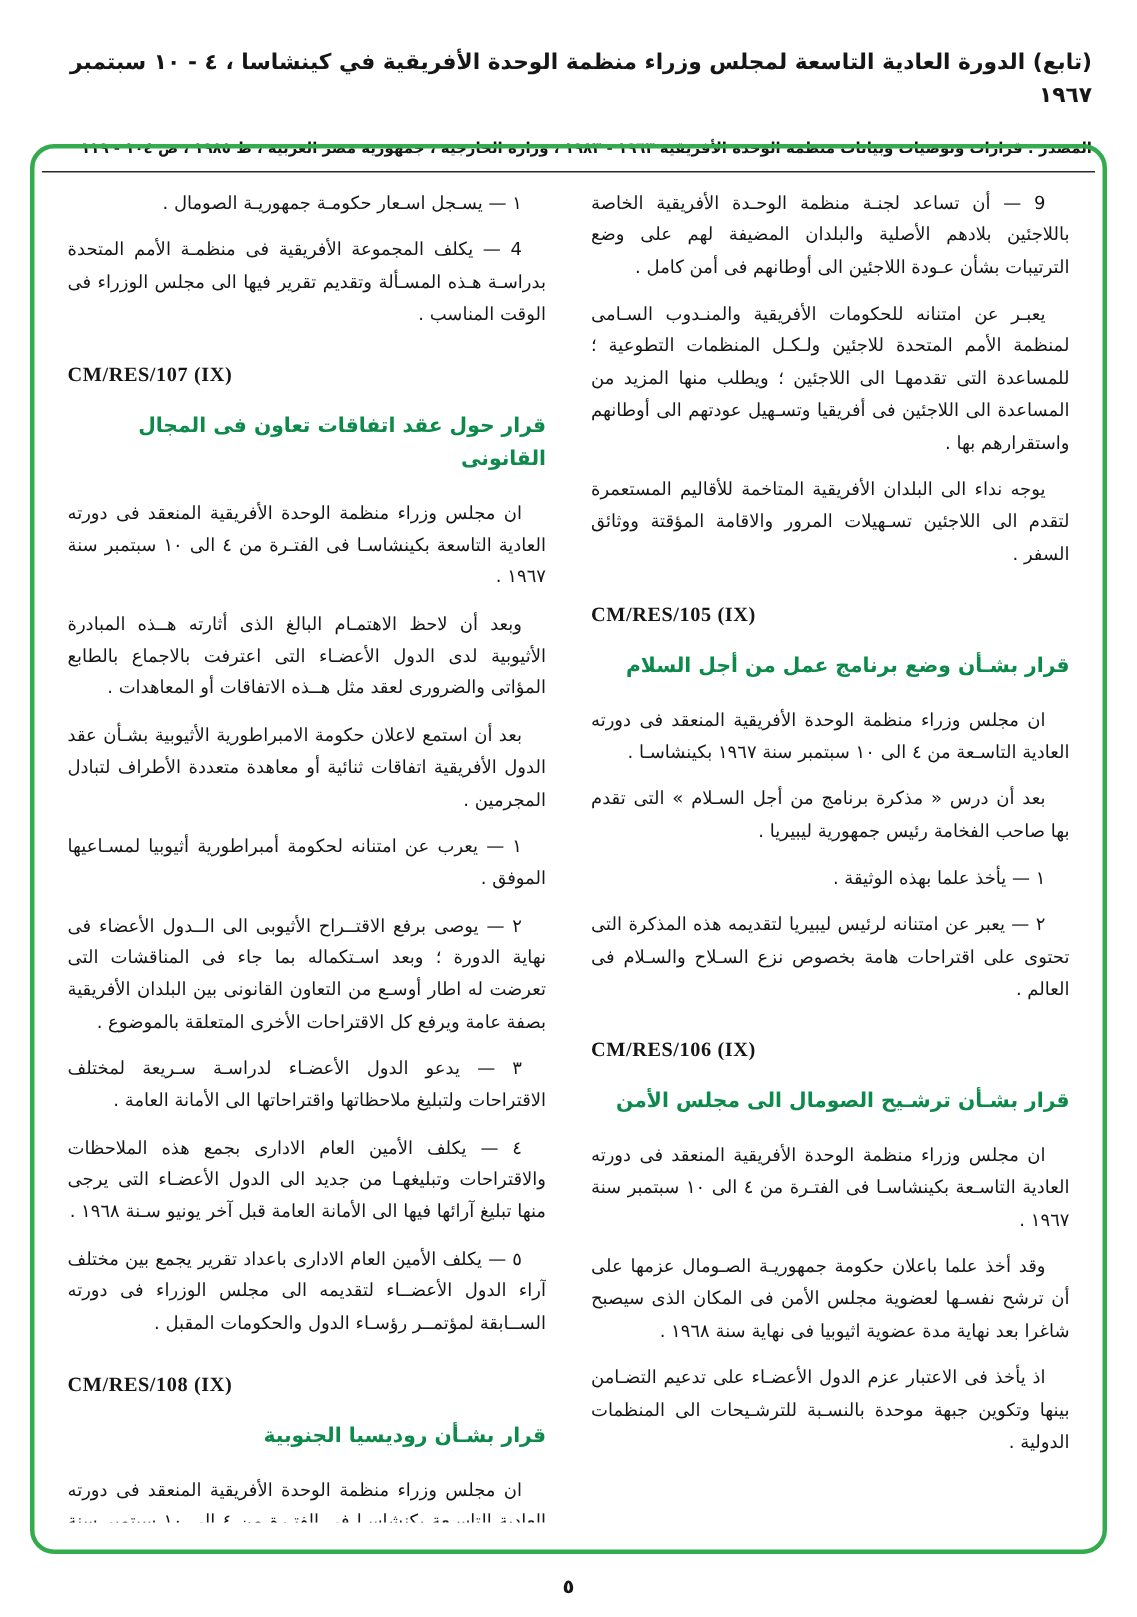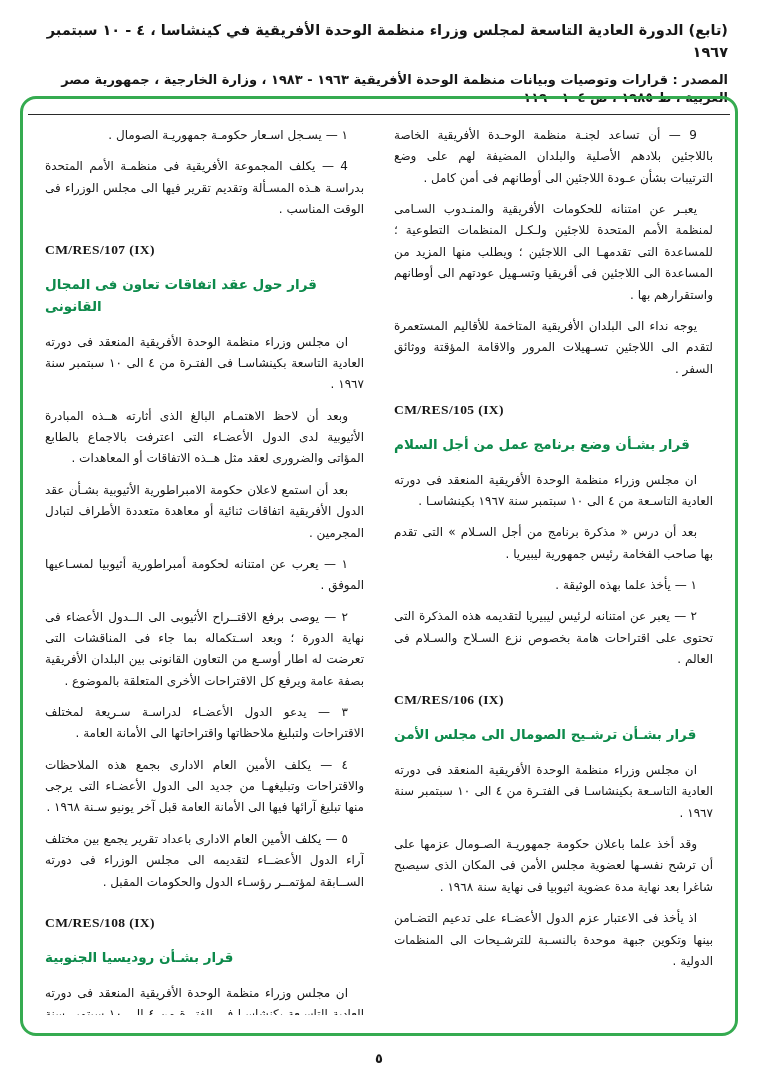--- a/index.html
+++ b/index.html
@@ -11,33 +11,33 @@
   .page{
     position:relative;
     width:758px;height:1078px;
     background:#ffffff;
     font-family:"DejaVu Sans", sans-serif;
     color:var(--text-black);
     overflow:hidden;
   }
   .header{
     direction:rtl;
-    padding:20px 30px 0 30px;
+    padding:32px 30px 0 30px;
   }
   .title{
     font-weight:bold;
     font-size:14.5px;
     text-align:right;
     line-height:1.5;
   }
   .source{
     font-weight:bold;
-    font-size:13px;
+    font-size:10px;
     text-align:right;
-    margin-top:7px;
+    margin-top:17px;
     line-height:1.4;
   }
   .rule{
     margin:7px 28px 0 28px;
     border-top:1.5px solid #2a2a2a;
   }
   .content-box{
     position:absolute;
     left:20px;right:20px;top:96px;bottom:42px;
     border:3.5px solid var(--border-green);
@@ -71,21 +71,21 @@
     font-weight:bold;
     font-size:13.5px;
     letter-spacing:.4px;
     margin:18px 0 12px 0;
     text-indent:0;
   }
   .res-heading{
     color:var(--heading-green);
     font-weight:bold;
     font-size:13.5px;
-    text-align:left;
+    text-align:right;
     margin:4px 0 14px 0;
     line-height:1.6;
   }
   .page-number{
     position:absolute;
     bottom:12px;left:0;right:0;
     text-align:center;
     font-weight:bold;
     font-size:13px;
   }

